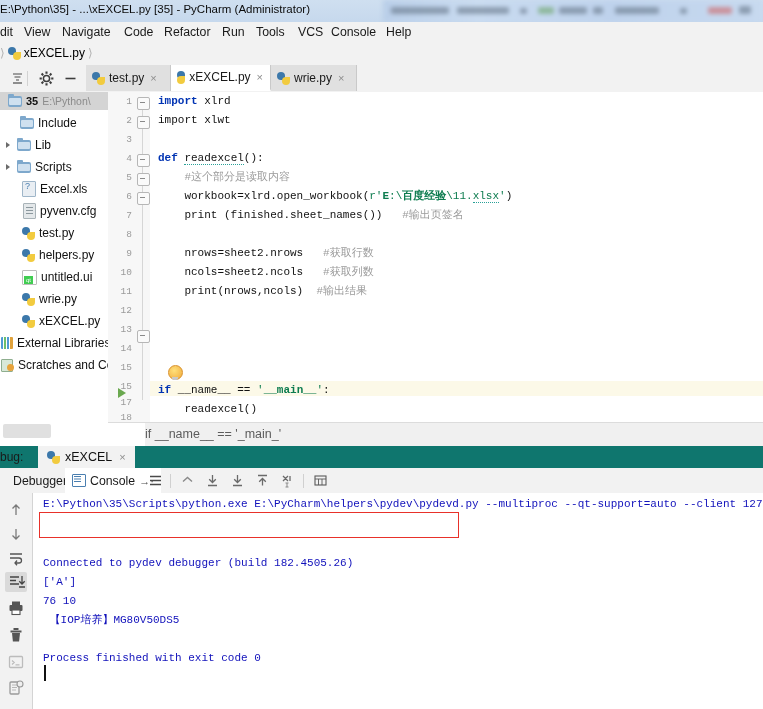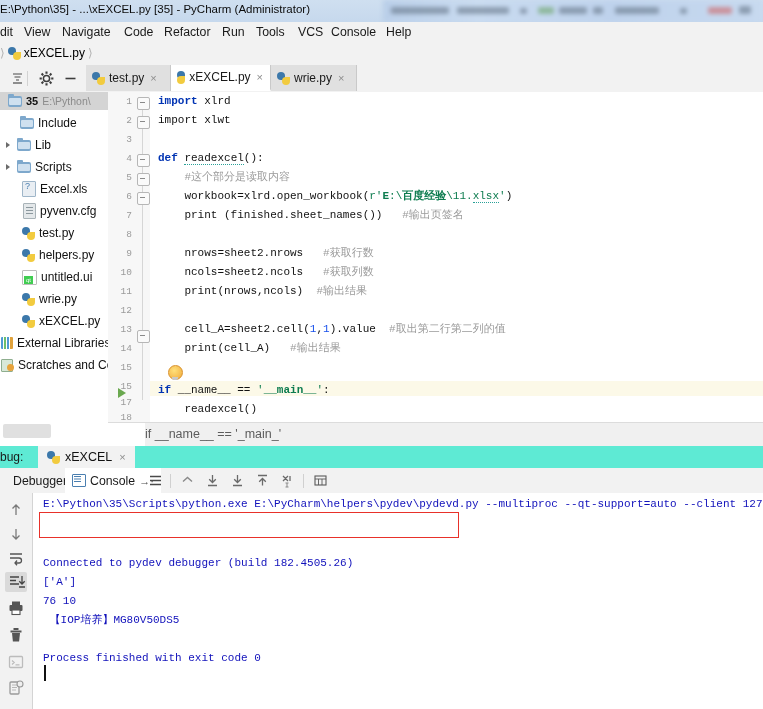--- a/index.html
+++ b/index.html
@@ -211,21 +211,21 @@
   }
   .leftstub .pill{
     position:absolute;left:3px;top:2px;width:48px;height:14px;background:#e0e0e0;border-radius:2px;
   }
 
   
   .debugpanel{
     position:absolute;left:0;top:446px;width:763px;height:263px;background:#fff;
   }
   .dbgtabs{
-    position:absolute;left:0;top:0;width:763px;height:22px;background:#5eead4;
+    position:absolute;left:0;top:0;width:763px;height:22px;background:#0f766e;
   }
   .dbglabel{
     position:absolute;left:0;top:4px;font-size:12px;color:#1a1a1a;white-space:nowrap;
   }
   .dbgtab{
     position:absolute;left:38px;top:0;height:22px;display:flex;align-items:center;gap:5px;
     padding:0 9px;background:#f2f2f2;font-size:12.5px;color:#111;white-space:nowrap;box-sizing:border-box;
   }
   .subtoolbar{
     position:absolute;left:0;top:22px;width:763px;height:25px;background:#f2f2f2;
@@ -450,22 +450,20 @@
 
       <div class="cl" style="top:2px"><span class="kw">import</span> <span class="pl">xlrd</span></div>
       <div class="cl" style="top:21px"><span class="pl">import xlwt</span></div>
       <div class="cl" style="top:59px"><span class="kw">def</span> <span class="fn squig">readexcel</span><span class="pl">():</span></div>
       <div class="cl" style="top:78px">    <span class="cm">#这个部分是读取内容</span></div>
       <div class="cl" style="top:97px">    <span class="pl">workbook=xlrd.open_workbook(</span><span class="str">r'<b>E</b>:\<b>百度经验</b>\11.<span class="squig">xlsx</span>'</span><span class="pl">)</span></div>
       <div class="cl" style="top:116px">    <span class="pl">print (finished.sheet_names())   </span><span class="cm">#输出页签名</span></div>
       <div class="cl" style="top:154px">    <span class="pl">nrows=sheet2.nrows   </span><span class="cm">#获取行数</span></div>
       <div class="cl" style="top:173px">    <span class="pl">ncols=sheet2.ncols   </span><span class="cm">#获取列数</span></div>
       <div class="cl" style="top:192px">    <span class="pl">print(nrows,ncols)  </span><span class="cm">#输出结果</span></div>
-      <div class="cl" style="top:230px">    <span class="pl">cell_A=sheet2.cell(</span><span class="num">1</span><span class="pl">,</span><span class="num">1</span><span class="pl">).value  </span><span class="cm">#取出第二行第二列的值</span></div>
-      <div class="cl" style="top:249px">    <span class="pl">print(cell_A)   </span><span class="cm">#输出结果</span></div>
 
       <div class="bulb" style="left:18px;top:273px"></div>
 
       <div class="cl" style="top:291px"><span class="kw">if</span> <span class="pl">__name__ == </span><span class="str">'<b>__main__</b>'</span><span class="pl">:</span></div>
       <div class="cl" style="top:310px">    <span class="pl">readexcel()</span></div>
     </div>
   </div>
 
   <div class="leftstub">
     <div class="pill"></div>

